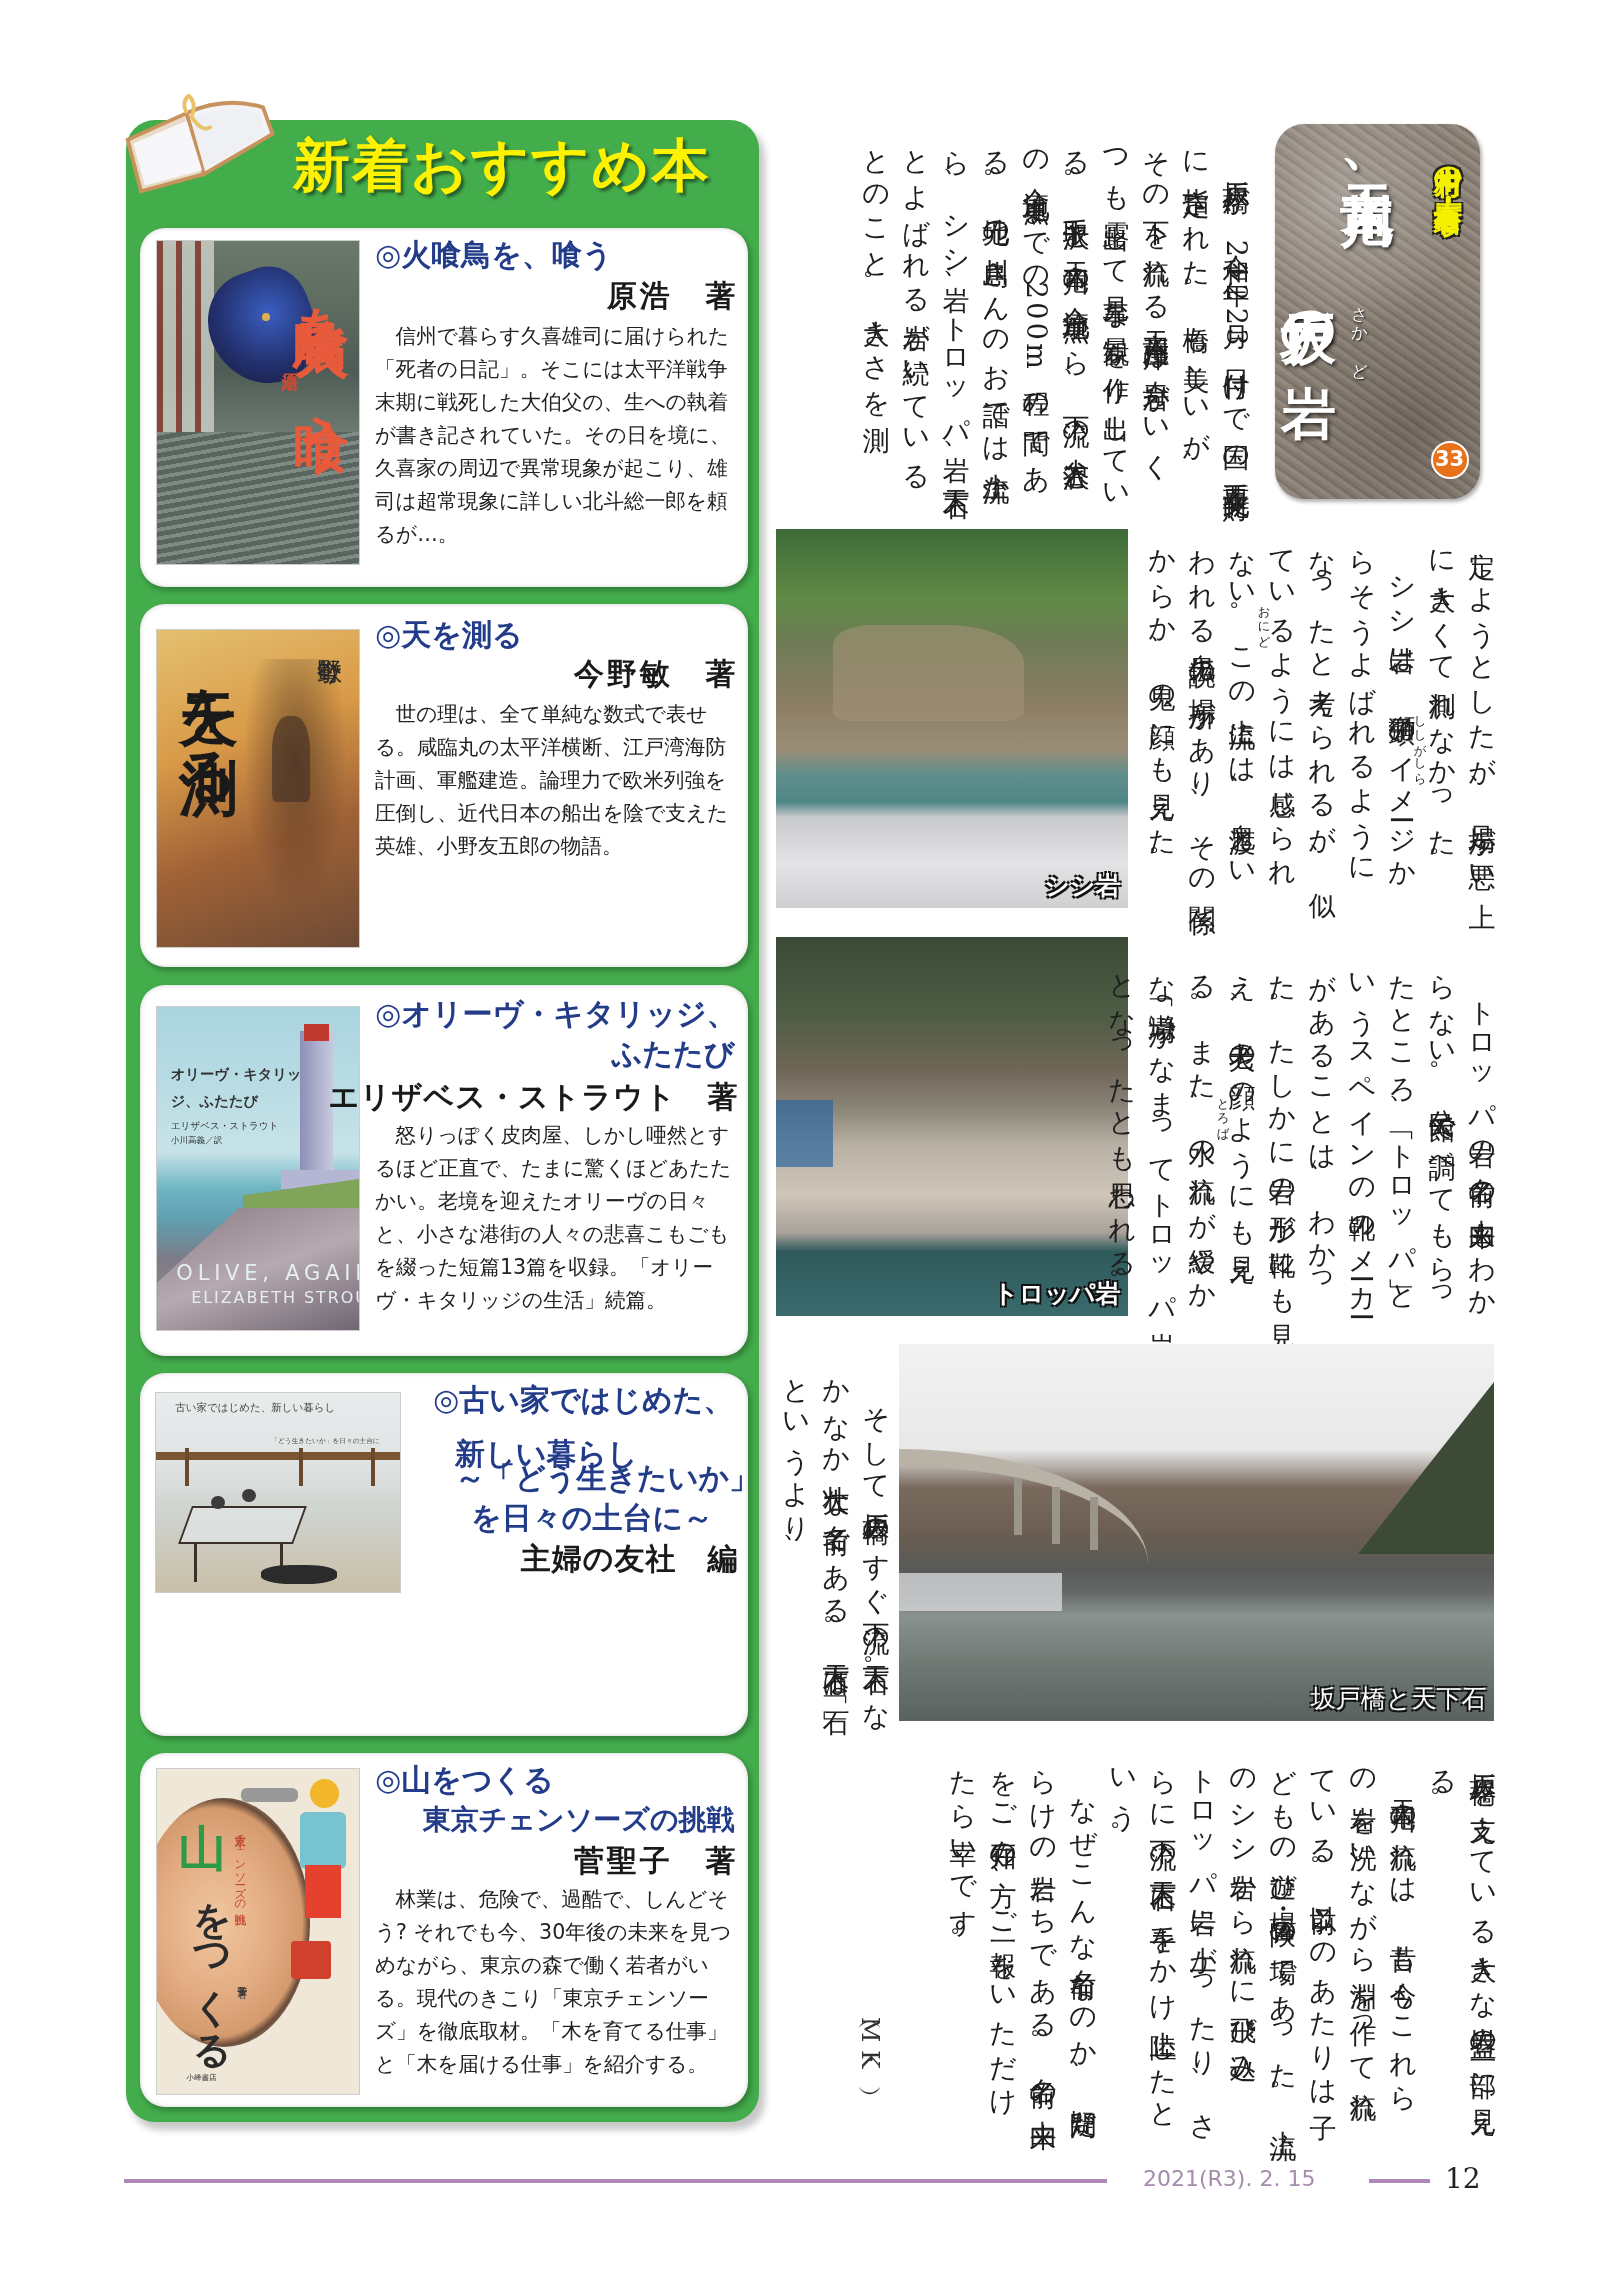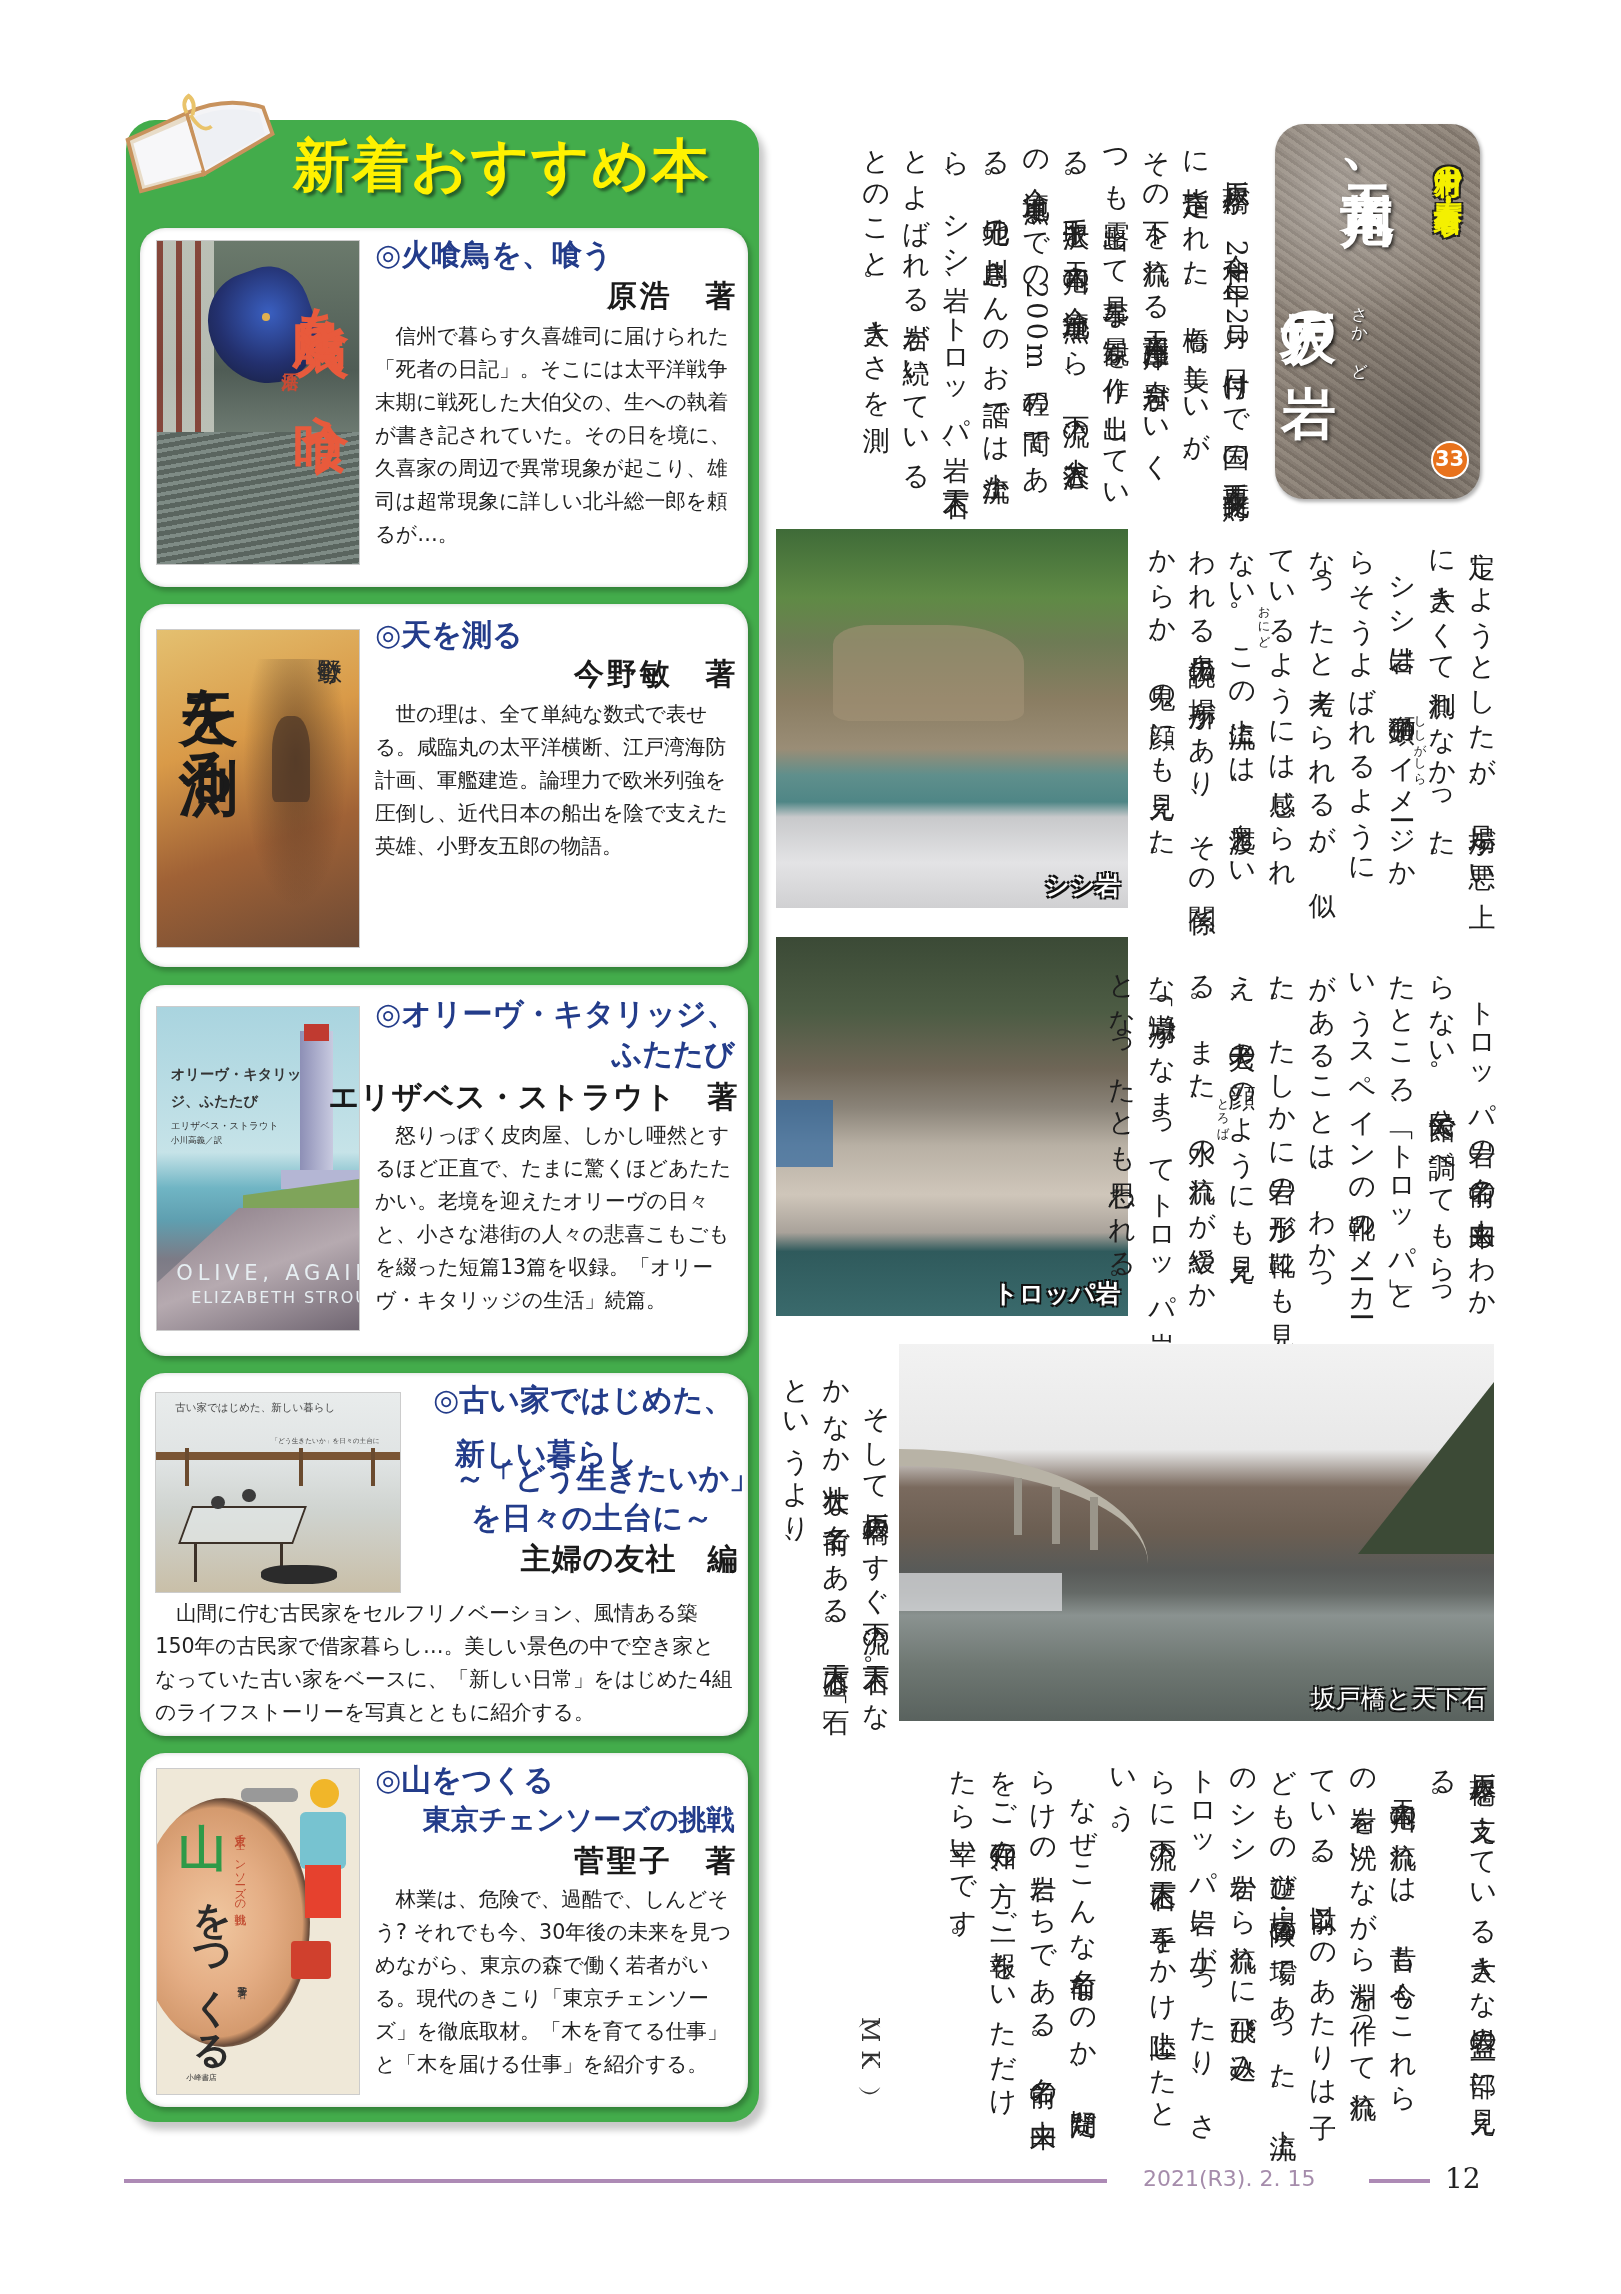--- a/index.html
+++ b/index.html
@@ -167,21 +167,20 @@
     <div style="position:absolute;left:124px;top:151px;width:2.9px;height:38px;background:#3c3128;"></div>
     <div style="position:absolute;left:105px;top:172px;width:76px;height:19px;border-radius:40%;background:#2b2b2b;"></div>
     <div style="position:absolute;left:55px;top:103px;width:13.4px;height:13.4px;border-radius:50%;background:#3b3b3b;"></div>
     <div style="position:absolute;left:86px;top:96px;width:13.4px;height:13.4px;border-radius:50%;background:#3b3b3b;"></div>
   </div>
   <div class="book-title" style="left:293px;top:7.6px;">◎古い家ではじめた、</div>
   <div class="book-title" style="left:315px;top:62px;">新しい暮らし</div>
   <div class="book-title" style="left:315px;top:86px;text-align:center;">～「どう生きたいか」</div>
   <div class="book-title" style="left:331px;top:126px;">を日々の土台に～</div>
   <div class="book-author" style="right:9.6px;top:166px;letter-spacing:1px;">主婦の友社　編</div>
-  <div class="book-desc" style="left:15.3px;top:224px;width:579px;">山間に佇む古民家をセルフリノベーション、風情ある築150年の古民家で借家暮らし…。美しい景色の中で空き家となっていた古い家をベースに、「新しい日常」をはじめた4組のライフストーリーを写真とともに紹介する。</div>
 </div>
 
 <div class="book-card" style="top:1753px;height:354px;">
   <div class="cover" style="left:16.3px;top:15.3px;width:204px;height:327px;background:#efe8d8;">
     <div style="position:absolute;left:-19px;top:29px;width:172px;height:249px;border-radius:50%;background:radial-gradient(ellipse at 45% 50%,#f0c7a0 0,#e4ad84 40%,#d49a6e 65%,#6a4c3a 70%,#9b8a70 76%,rgba(0,0,0,0) 78%);"></div>
     <div style="position:absolute;left:153px;top:9.6px;width:29px;height:29px;border-radius:50%;background:#f1b629;"></div>
     <div style="position:absolute;left:143px;top:43px;width:46px;height:57px;background:#77c3d0;border-radius:5.7px;"></div>
     <div style="position:absolute;left:148px;top:96px;width:36px;height:53px;background:#e6412e;"></div>
     <div style="position:absolute;left:134px;top:172px;width:40px;height:38px;background:#d0402d;border-radius:3.8px;"></div>
     <div style="position:absolute;left:84px;top:19px;width:57px;height:13.4px;background:#999;border-radius:5.7px;"></div>

